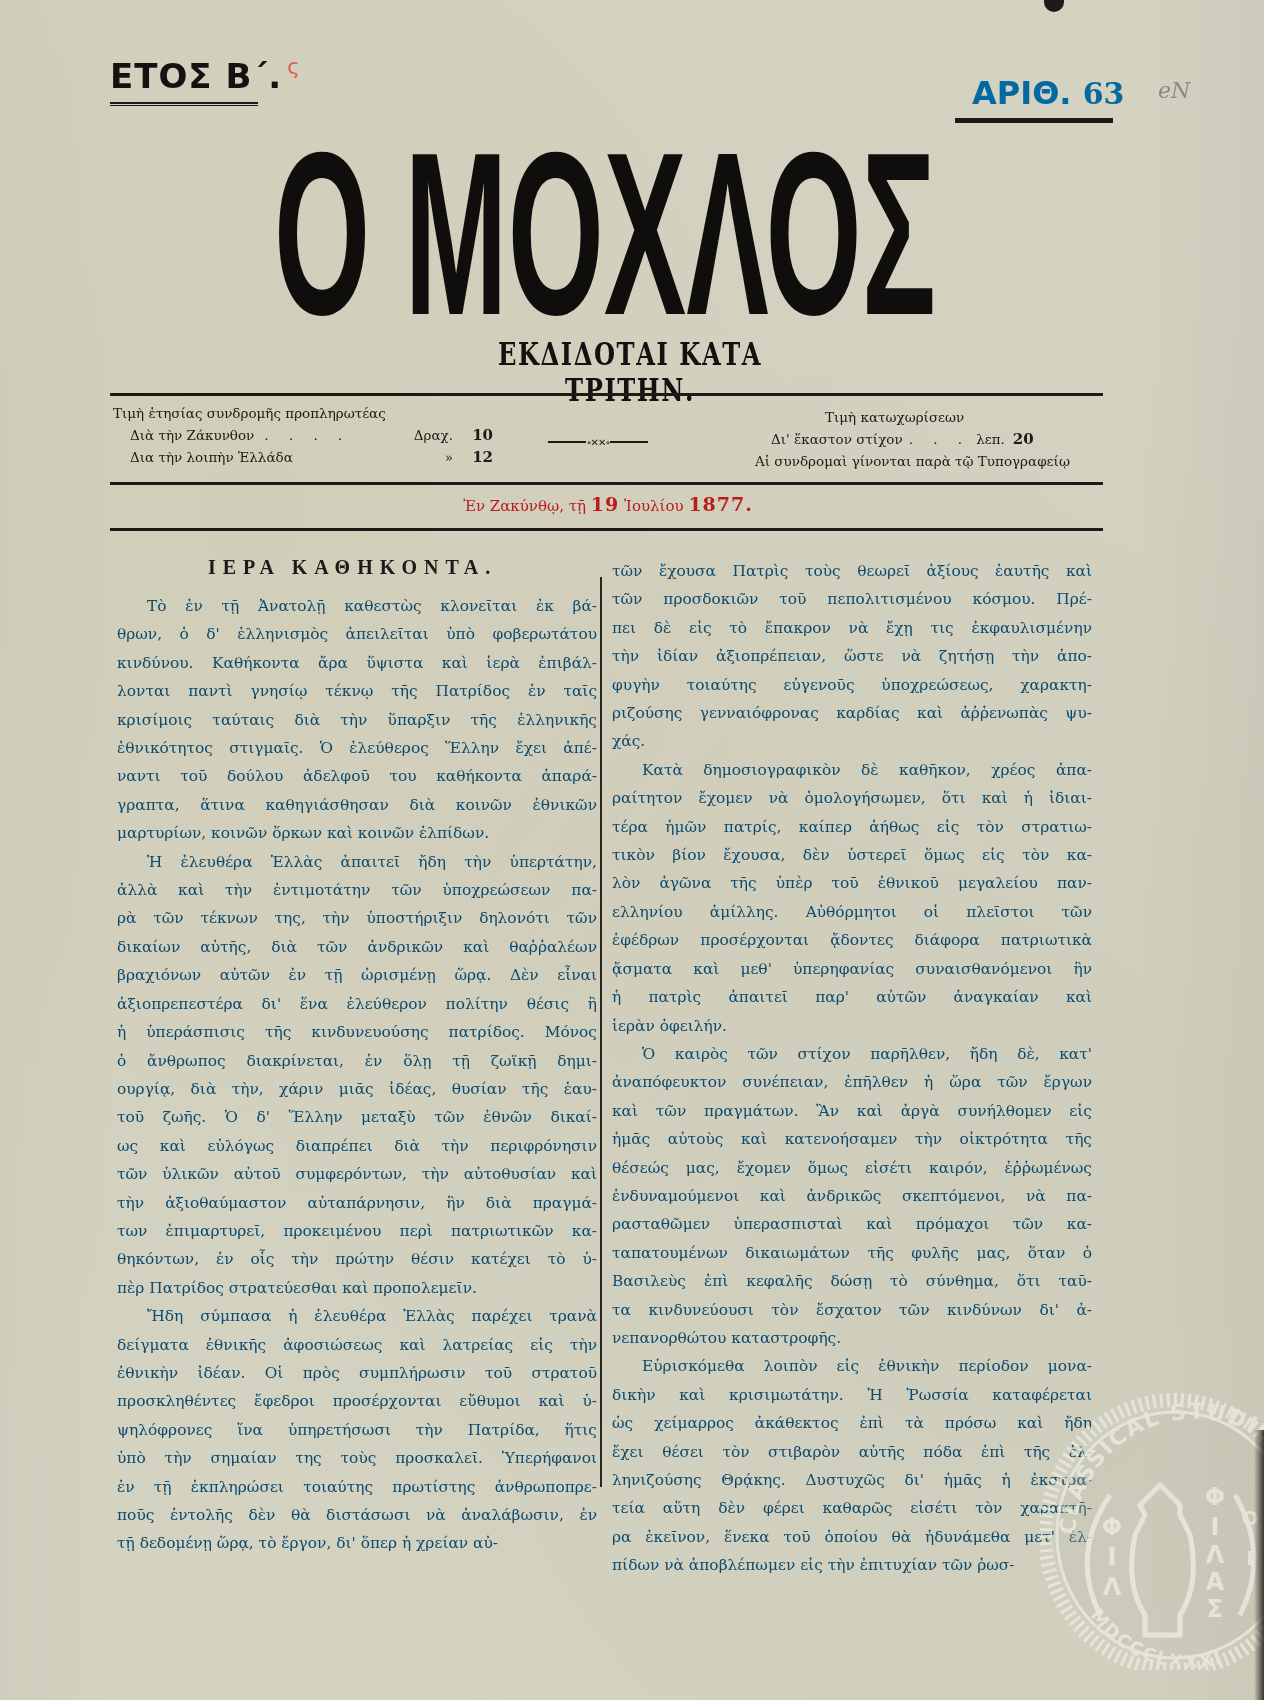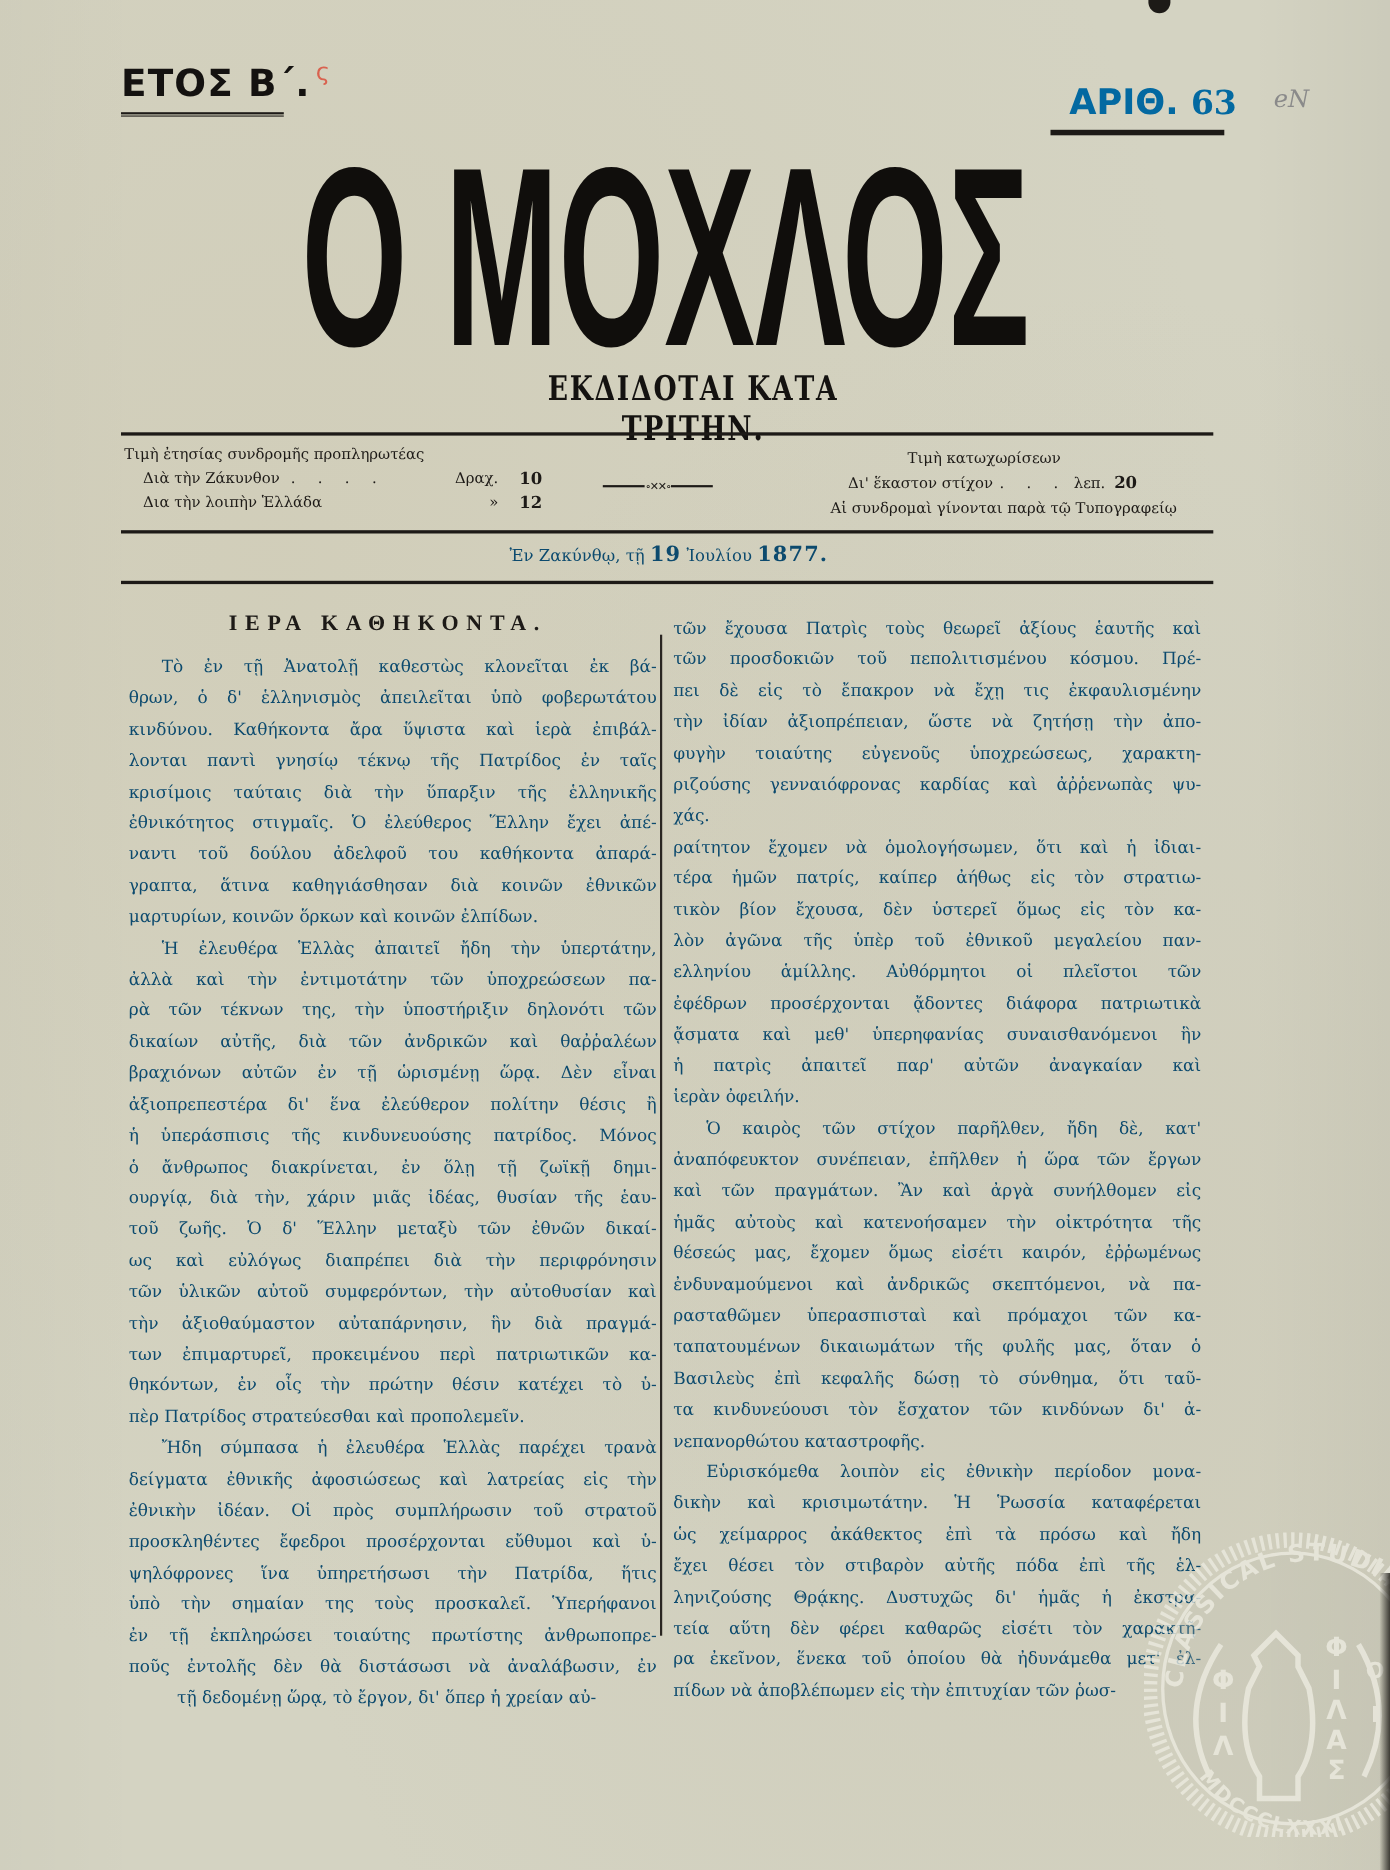--- a/index.html
+++ b/index.html
@@ -84,21 +84,21 @@
   .info-right .row { white-space: nowrap; }
   .info-right .c1 { padding-left: 110px; }
   .info-right .c2 { padding-left: 56px; }
   .info-right .c2 .dots { letter-spacing: 8px; padding: 0 6px; }
   .info-right .c2 .price { font-weight: bold; font-size: 15px; padding-left: 8px; }
   .info-right .c3 { padding-left: 40px; }
 
   
   .dateline {
     position: absolute; left: 113px; top: 493px; width: 990px; text-align: center;
-    font-family: "DejaVu Serif", serif; font-size: 15px; color: #0c4a6e;
+    font-family: "DejaVu Serif", serif; font-size: 15px; color: #b91c1c;
   }
   .dateline b { font-size: 19px; font-weight: 900; letter-spacing: 1px; }
 
   
   .col {
     position: absolute; top: 552px;
     font-family: "DejaVu Serif", serif; font-size: 15.4px; line-height: 28.4px;
     color: #0c4a6e; text-align: justify;
   }
   .col-left { left: 117px; width: 480px; }
@@ -221,34 +221,35 @@
         <div class="line">θηκόντων, ἐν οἷς τὴν πρώτην θέσιν κατέχει τὸ ὑ-</div>
         <div class="line" style="text-align-last: left;">πὲρ Πατρίδος στρατεύεσθαι καὶ προπολεμεῖν.</div>
         <div class="line" style="padding-left: 30px;">Ἤδη σύμπασα ἡ ἐλευθέρα Ἑλλὰς παρέχει τρανὰ</div>
         <div class="line">δείγματα ἐθνικῆς ἀφοσιώσεως καὶ λατρείας εἰς τὴν</div>
         <div class="line">ἐθνικὴν ἰδέαν. Οἱ πρὸς συμπλήρωσιν τοῦ στρατοῦ</div>
         <div class="line">προσκληθέντες ἔφεδροι προσέρχονται εὔθυμοι καὶ ὑ-</div>
         <div class="line">ψηλόφρονες ἵνα ὑπηρετήσωσι τὴν Πατρίδα, ἥτις</div>
         <div class="line">ὑπὸ τὴν σημαίαν της τοὺς προσκαλεῖ. Ὑπερήφανοι</div>
         <div class="line">ἐν τῇ ἐκπληρώσει τοιαύτης πρωτίστης ἀνθρωποπρε-</div>
         <div class="line">ποῦς ἐντολῆς δὲν θὰ διστάσωσι νὰ ἀναλάβωσιν, ἐν</div>
-        <div class="line" style="text-align-last: left; margin-left: 44px;">τῇ δεδομένῃ ὥρᾳ, τὸ ἔργον, δι' ὅπερ ἡ χρείαν αὐ-</div>
+        <div class="line" style="text-align-last: left;">τῇ δεδομένῃ ὥρᾳ, τὸ ἔργον, δι' ὅπερ ἡ χρείαν αὐ-</div>
       </div>
   </div>
 
   <div class="col-divider"></div>
 
   <div class="col col-right" id="right-body">
       <div class="line">τῶν ἔχουσα Πατρὶς τοὺς θεωρεῖ ἀξίους ἑαυτῆς καὶ</div>
       <div class="line">τῶν προσδοκιῶν τοῦ πεπολιτισμένου κόσμου. Πρέ-</div>
       <div class="line">πει δὲ εἰς τὸ ἔπακρον νὰ ἔχῃ τις ἐκφαυλισμένην</div>
       <div class="line">τὴν ἰδίαν ἀξιοπρέπειαν, ὥστε νὰ ζητήσῃ τὴν ἀπο-</div>
       <div class="line">φυγὴν τοιαύτης εὐγενοῦς ὑποχρεώσεως, χαρακτη-</div>
       <div class="line">ριζούσης γενναιόφρονας καρδίας καὶ ἀῤῥενωπὰς ψυ-</div>
       <div class="line" style="text-align-last: left;">χάς.</div>
+      <div class="line" style="padding-left: 30px;">Κατὰ δημοσιογραφικὸν δὲ καθῆκον, χρέος ἀπα-</div>
       <div class="line">ραίτητον ἔχομεν νὰ ὁμολογήσωμεν, ὅτι καὶ ἡ ἰδιαι-</div>
       <div class="line">τέρα ἡμῶν πατρίς, καίπερ ἀήθως εἰς τὸν στρατιω-</div>
       <div class="line">τικὸν βίον ἔχουσα, δὲν ὑστερεῖ ὅμως εἰς τὸν κα-</div>
       <div class="line">λὸν ἀγῶνα τῆς ὑπὲρ τοῦ ἐθνικοῦ μεγαλείου παν-</div>
       <div class="line">ελληνίου ἁμίλλης. Αὐθόρμητοι οἱ πλεῖστοι τῶν</div>
       <div class="line">ἐφέδρων προσέρχονται ᾄδοντες διάφορα πατριωτικὰ</div>
       <div class="line">ᾄσματα καὶ μεθ' ὑπερηφανίας συναισθανόμενοι ἣν</div>
       <div class="line">ἡ πατρὶς ἀπαιτεῖ παρ' αὐτῶν ἀναγκαίαν καὶ</div>
       <div class="line" style="text-align-last: left;">ἱερὰν ὀφειλήν.</div>
       <div class="line" style="padding-left: 30px;">Ὁ καιρὸς τῶν στίχον παρῆλθεν, ἤδη δὲ, κατ'</div>

